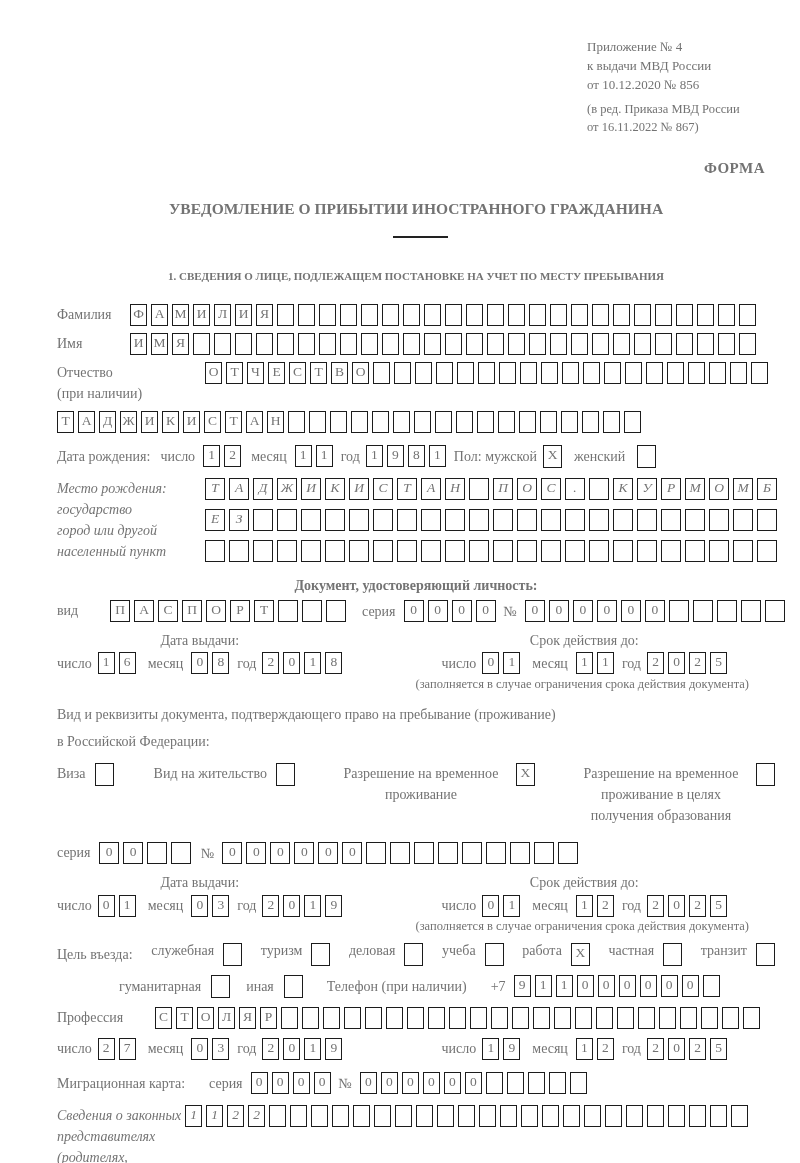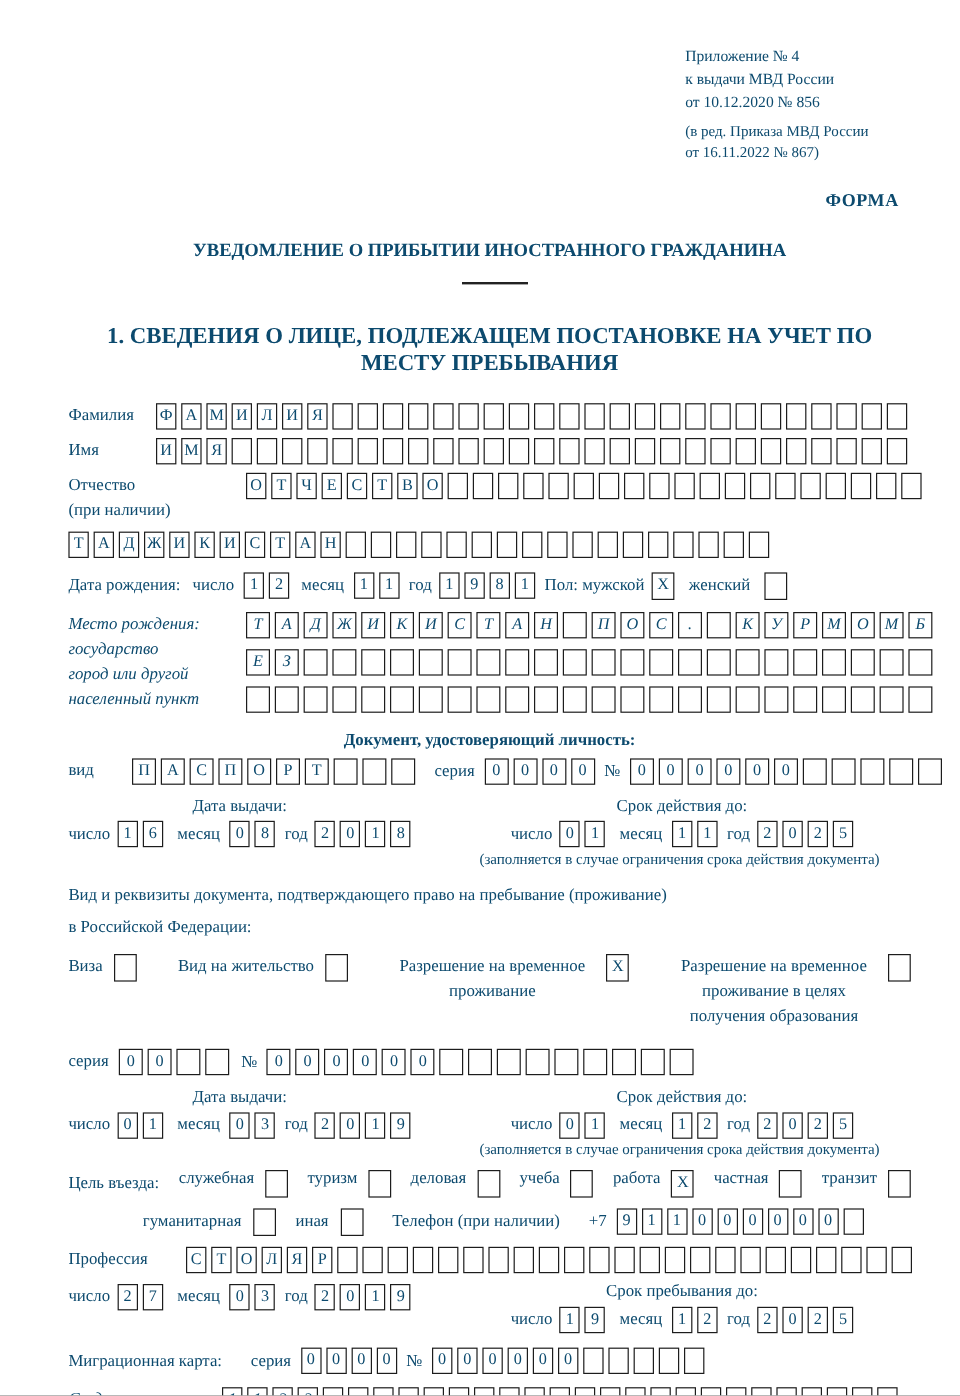--- a/index.html
+++ b/index.html
@@ -1,28 +1,28 @@
 <!DOCTYPE html>
 <html><head>
 <meta charset="utf-8">
 <style>
   html,body { margin:0; padding:0; background:#888; }
   .page {
     width:800px; height:1163px; margin:0 auto; background:#ffffff;
-    box-sizing:border-box; padding:38px 41px 0 57px;
+    box-sizing:border-box; padding:38px 25px 0 57px;
     font-family:"Liberation Serif","DejaVu Serif",serif;
-    color:#0c4a6e; font-size:14px; position:relative; overflow:hidden;
+    color:#737373; font-size:14px; position:relative; overflow:hidden;
   }
   
   .annex { margin-left:auto; width:188px; font-size:13px; line-height:1.45; }
   .annex .amend { margin-top:5px; font-size:12.5px; }
   .form-label { text-align:right; font-weight:bold; font-size:15px; margin:24px 10px 0 0; letter-spacing:.5px; }
   .title { text-align:center; font-weight:bold; font-size:15.5px; line-height:1.55; margin-top:20px; }
   .title .blank { display:inline-block; width:55px; border-bottom:2px solid #222; height:14px; margin-left:8px; }
-  .sec1 { text-align:center; font-weight:bold; font-size:19px; margin-top:25px; }
+  .sec1 { text-align:center; font-weight:bold; font-size:11px; margin-top:25px; }
   
   .rows { margin-top:22px; }
   .line { display:flex; align-items:flex-start; margin-bottom:7px; }
   .lbl { flex:none; line-height:21px; }
   .w73{width:73px} .w123{width:123px} .w148{width:148px} .w53{width:53px}
   .w39{width:42px} .w98{width:98px} .w128{width:128px} .w170{width:172px}
   .dlbl { white-space:nowrap; line-height:23px; flex:none;text-align:center; } .g6{margin-left:6px} .g8{margin-left:8px}
   .g10{margin-left:10px} .g12{margin-left:12px} .g16{margin-left:16px} .g24{margin-left:24px}
   
   .cells { display:inline-flex; gap:4px; vertical-align:top; flex:none; }
@@ -652,21 +652,20 @@
           <span class="dlbl g8">год</span>
           <span class="cells g6">
               <span class="cell">2</span>
               <span class="cell">0</span>
               <span class="cell">1</span>
               <span class="cell">9</span>
             </span>
         </div>
       </div>
       <div class="dg">
-        <div class="dg-title">Срок пребывания до:</div>
         <div class="dg-line">
           <span class="dlbl">число</span>
           <span class="cells g6">
               <span class="cell">1</span>
               <span class="cell">9</span>
             </span>
           <span class="dlbl g12">месяц</span>
           <span class="cells g8">
               <span class="cell">1</span>
               <span class="cell">2</span>

